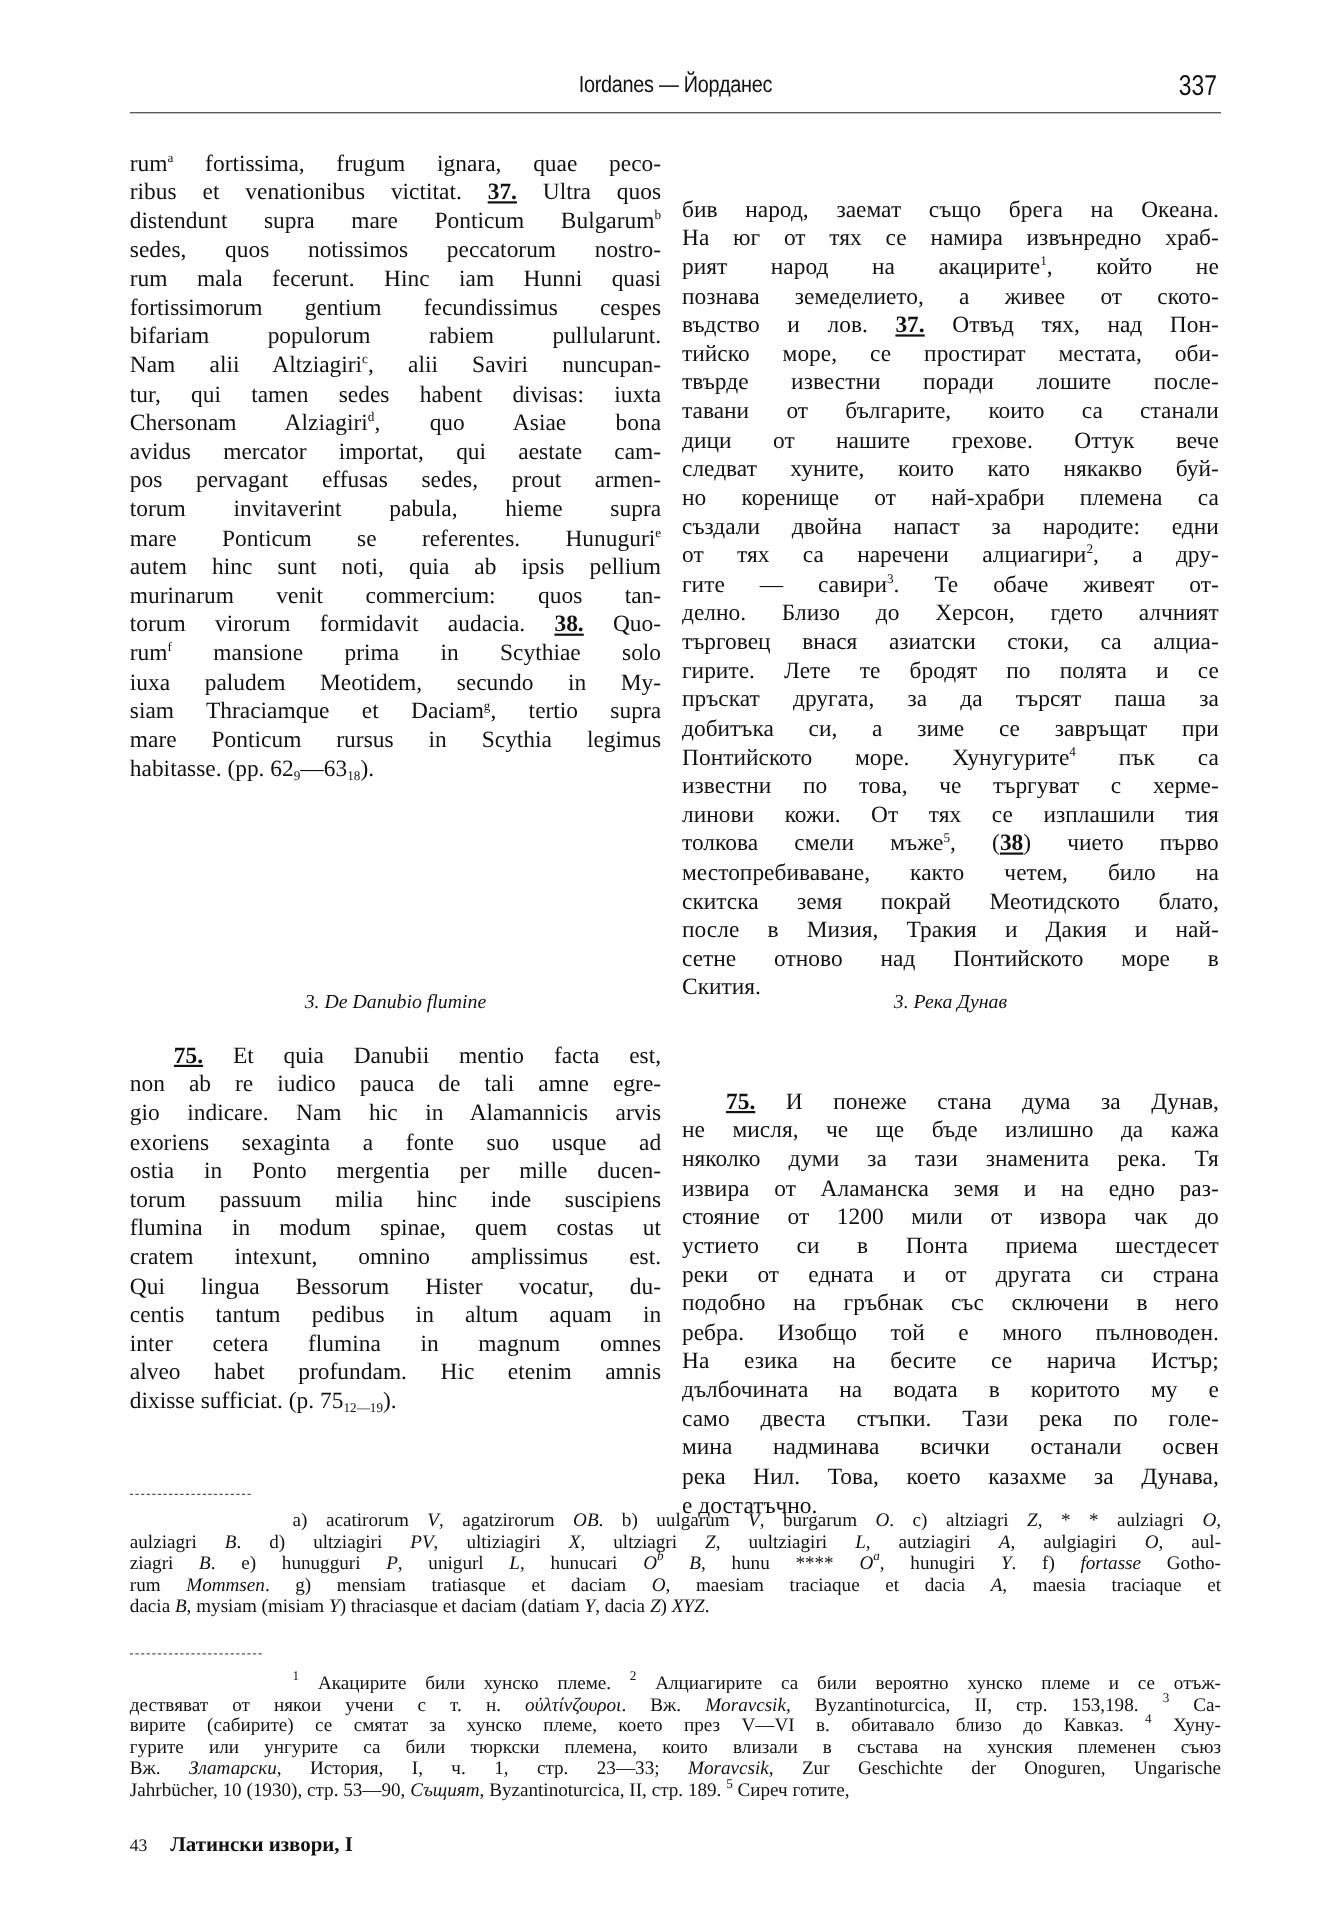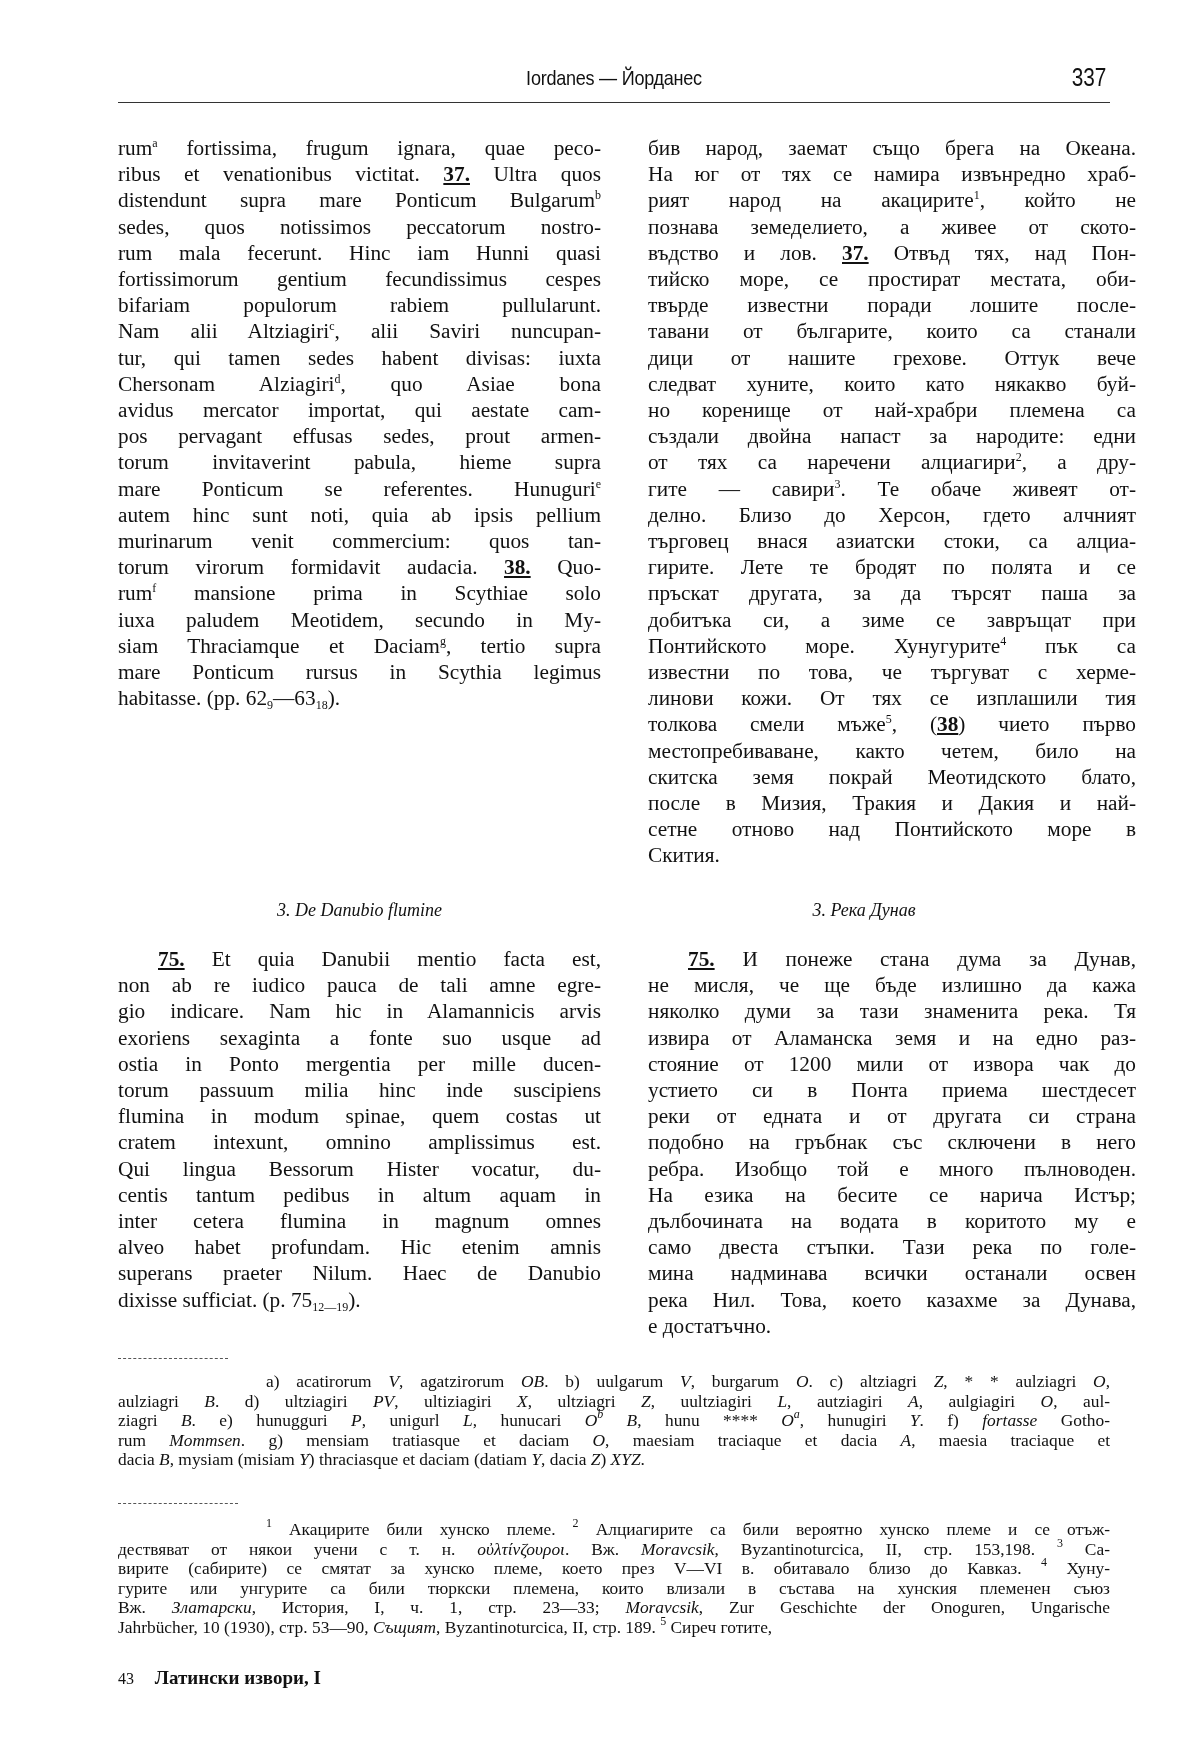--- a/index.html
+++ b/index.html
@@ -25,21 +25,21 @@
     position: absolute; left: 0; right: 0; top: 40px; height: 0;
     border-top: 1px solid #333;
   }
   .col {
     position: absolute; font-size: 21.3px; line-height: 26.2px;
     text-align: justify;
   }
   .col .line { display: block; white-space: nowrap; text-align-last: justify; }
   .col .line.last { text-align-last: left; }
   .col-left { left: 118px; width: 483px; }
-  .col-right { left: 648px; width: 488px; }
+  .col-right { left: 620px; width: 488px; margin-top: 42px; }
   .sec-top { top: 135px; }
   .sec-head {
     position: absolute; font-style: italic; font-size: 18px; text-align: center;
   }
   .sec2 { top: 946px; }
   b.num { font-weight: bold; text-decoration: underline; }
   sup { font-size: 12px; line-height: 0; vertical-align: 8px; }
   sub { font-size: 12px; line-height: 0; vertical-align: -4px; }
   .fn-block {
     position: absolute; left: 118px; width: 992px;
@@ -129,21 +129,20 @@
     <span class="line">gio indicare. Nam hic in Alamannicis arvis</span>
     <span class="line">exoriens sexaginta a fonte suo usque ad</span>
     <span class="line">ostia in Ponto mergentia per mille ducen-</span>
     <span class="line">torum passuum milia hinc inde suscipiens</span>
     <span class="line">flumina in modum spinae, quem costas ut</span>
     <span class="line">cratem intexunt, omnino amplissimus est.</span>
     <span class="line">Qui lingua Bessorum Hister vocatur, du-</span>
     <span class="line">centis tantum pedibus in altum aquam in</span>
     <span class="line">inter cetera flumina in magnum omnes</span>
     <span class="line">alveo habet profundam. Hic etenim amnis</span>
-    <span class="line">superans praeter Nilum. Haec de Danubio</span>
     <span class="line last">dixisse sufficiat. (p. 75<sub>12—19</sub>).</span>
   </div>
 <div class="col col-right sec2">
     <span class="line" style="padding-left: 40px;"><b class="num">75.</b> И понеже стана дума за Дунав,</span>
     <span class="line">не мисля, че ще бъде излишно да кажа</span>
     <span class="line">няколко думи за тази знаменита река. Тя</span>
     <span class="line">извира от Аламанска земя и на едно раз-</span>
     <span class="line">стояние от 1200 мили от извора чак до</span>
     <span class="line">устието си в Понта приема шестдесет</span>
     <span class="line">реки от едната и от другата си страна</span>

